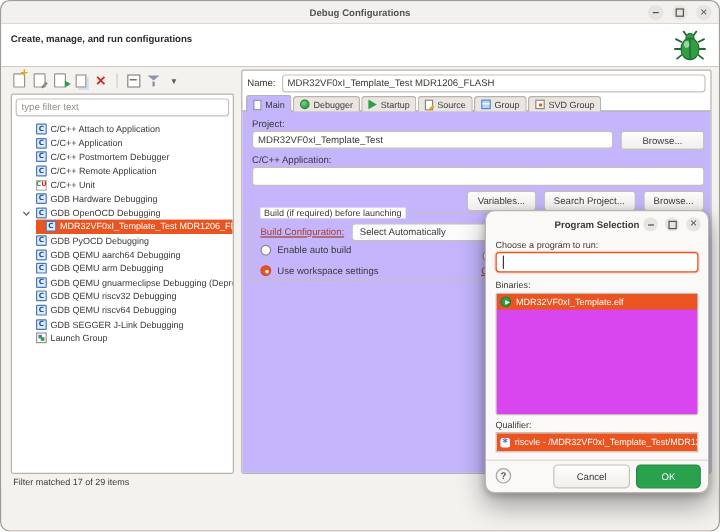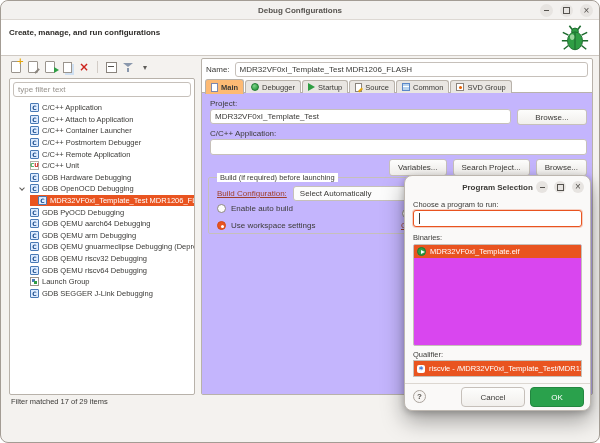--- a/index.html
+++ b/index.html
@@ -64,21 +64,21 @@
   .status{position:absolute;left:10px;bottom:1px;font-size:7.5px;color:#3b3a37;}
 
   
   .rightpanel{position:absolute;left:200px;top:2px;width:392px;bottom:12px;border:1px solid #b8b2aa;border-radius:2px;background:#fff;}
   .namerow{position:absolute;top:2px;left:4px;right:4px;height:16px;display:flex;align-items:center;gap:5px;}
   .grow{flex:1;}
   .lbl{font-size:8px;color:#3b3a37;}
   .tabs{position:absolute;top:20px;left:3px;display:flex;align-items:flex-end;height:14px;z-index:2;}
   .tab{height:13px;display:flex;align-items:center;gap:3px;padding:0 5px;border:1px solid #b8b2aa;border-bottom:none;
     background:#e9e6e2;border-radius:3px 3px 0 0;font-size:7.5px;margin-right:1px;cursor:default;}
-  .tab.active{height:15px;background:#fdba74;font-weight:bold;margin-bottom:-1px;align-items:center;}
+  .tab.active{height:15px;background:#c4b5fd;font-weight:normal;margin-bottom:-1px;align-items:center;}
   .ti{position:relative;display:inline-block;}
   .ti-main{width:7px;height:9px;background:#fff;border:1px solid #7d87ad;}
   .ti-debugger{width:8px;height:8px;border-radius:50%;background:radial-gradient(circle at 35% 30%,#7fd38a,#2f9e44 75%);border:1px solid #1e7a30;}
   .ti-startup{width:0;height:0;border-left:7px solid #2f9e44;border-top:4px solid transparent;border-bottom:4px solid transparent;}
   .ti-source{width:7px;height:9px;background:#fff;border:1px solid #8a847d;}
   .ti-source::after{content:"";position:absolute;right:-2px;bottom:0;width:5px;height:2px;background:#e5a50a;transform:rotate(-45deg);}
   .ti-common{width:8px;height:8px;background:#b9d4ee;border:1px solid #5b87c7;}
   .ti-common::after{content:"";position:absolute;left:0;right:0;top:2px;height:1px;background:#fff;}
   .ti-svd{width:8px;height:8px;background:#fff;border:1px solid #8a847d;}
   .ti-svd::after{content:"";position:absolute;left:2px;top:2px;width:3px;height:3px;background:#e66100;border-radius:50%;}
@@ -189,29 +189,25 @@
         <span class="tb tb-collapse"></span>
         <span class="tb tb-filter"></span>
         <span class="tb tb-chevron"></span>
       </div>
 
     <div class="leftbox">
       <input class="inp filter" placeholder="type filter text" style="">
       <div class="tree" id="tree">
           <div class="trow" style="padding-left: 20px;">
             <span class="tico tico-c">C</span>
+            <span class="tlabel">C/C++ Attach to Application</span>
+          </div>
+          <div class="trow" style="padding-left: 20px;">
+            <span class="tico tico-c">C</span>
             <span class="tlabel">C/C++ Application</span>
-          </div>
-          <div class="trow" style="padding-left: 20px;">
-            <span class="tico tico-c">C</span>
-            <span class="tlabel">C/C++ Attach to Application</span>
-          </div>
-          <div class="trow" style="padding-left: 20px;">
-            <span class="tico tico-c">C</span>
-            <span class="tlabel">C/C++ Container Launcher</span>
           </div>
           <div class="trow" style="padding-left: 20px;">
             <span class="tico tico-c">C</span>
             <span class="tlabel">C/C++ Postmortem Debugger</span>
           </div>
           <div class="trow" style="padding-left: 20px;">
             <span class="tico tico-c">C</span>
             <span class="tlabel">C/C++ Remote Application</span>
           </div>
           <div class="trow" style="padding-left: 20px;">
@@ -252,26 +248,26 @@
           </div>
           <div class="trow" style="padding-left: 20px;">
             <span class="tico tico-c">C</span>
             <span class="tlabel">GDB QEMU riscv32 Debugging</span>
           </div>
           <div class="trow" style="padding-left: 20px;">
             <span class="tico tico-c">C</span>
             <span class="tlabel">GDB QEMU riscv64 Debugging</span>
           </div>
           <div class="trow" style="padding-left: 20px;">
+            <span class="tico tico-c">C</span>
+            <span class="tlabel">GDB SEGGER J-Link Debugging</span>
+          </div>
+          <div class="trow" style="padding-left: 20px;">
             <span class="tico tico-group"></span>
             <span class="tlabel">Launch Group</span>
-          </div>
-          <div class="trow" style="padding-left: 20px;">
-            <span class="tico tico-c">C</span>
-            <span class="tlabel">GDB SEGGER J-Link Debugging</span>
           </div>
         </div>
     </div>
     <div class="status">Filter matched 17 of 29 items</div>
 
     <div class="rightpanel">
       <div class="namerow">
         <span class="lbl">Name:</span>
         <input class="inp grow" value="MDR32VF0xI_Template_Test MDR1206_FLASH" style="">
       </div>
@@ -287,21 +283,21 @@
           <div class="tab">
             <span class="ti ti-startup"></span>
             <span class="tab-label">Startup</span>
           </div>
           <div class="tab">
             <span class="ti ti-source"></span>
             <span class="tab-label">Source</span>
           </div>
           <div class="tab">
             <span class="ti ti-common"></span>
-            <span class="tab-label">Common</span>
+            <span class="tab-label">Group</span>
           </div>
           <div class="tab">
             <span class="ti ti-svd"></span>
             <span class="tab-label">SVD Group</span>
           </div>
         </div>
       <div class="tabfold">
         <div class="lbl plabel">Project:</div>
         <div class="projrow">
           <input class="inp grow" value="MDR32VF0xI_Template_Test" style="">

